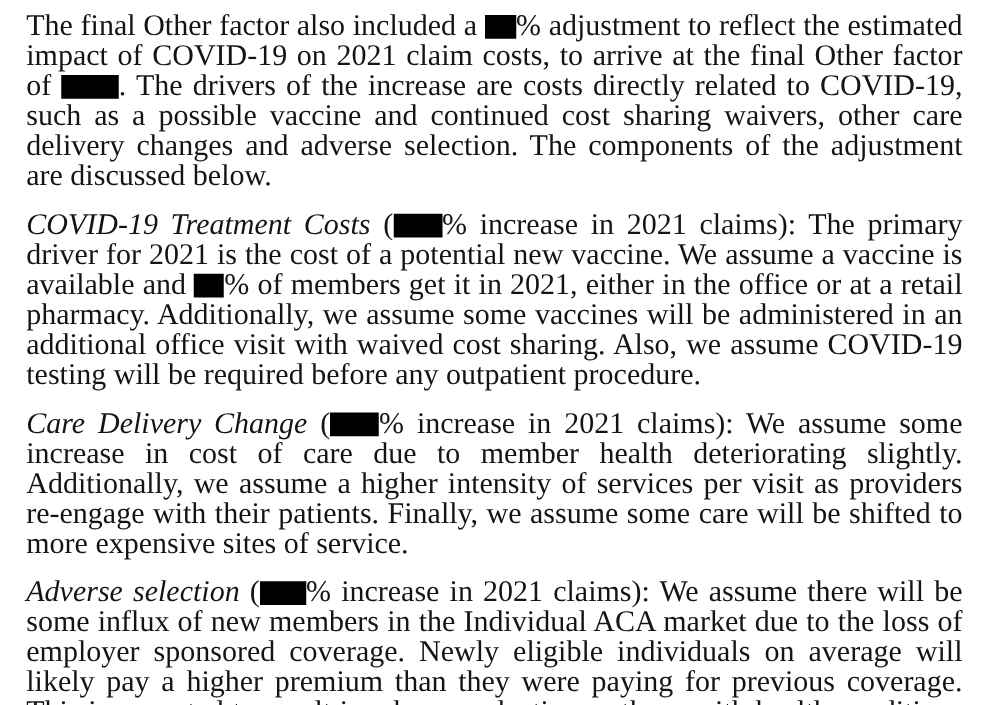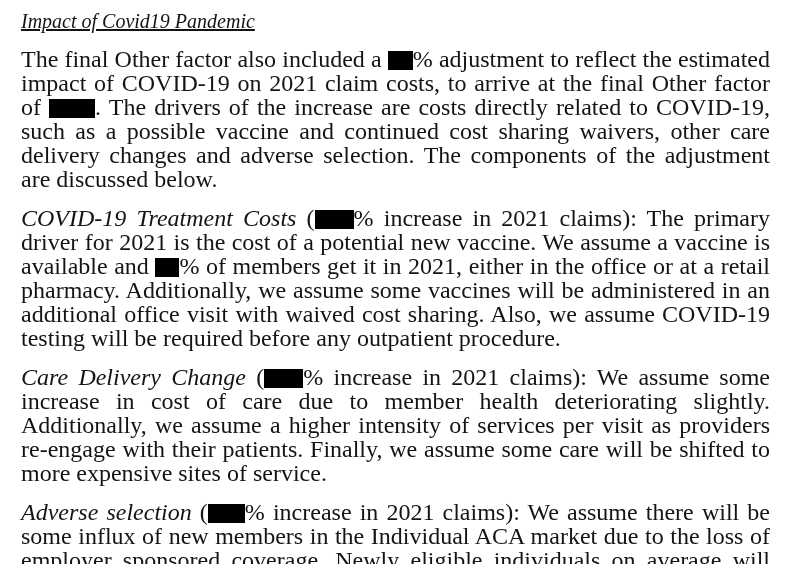--- a/index.html
+++ b/index.html
@@ -42,20 +42,19 @@
     display: inline-block;
     height: 19px;
     background: #000000;
     vertical-align: -3px;
   }
 </style>
 </head>
 <body>
 
 <div class="page">
-  <h1 class="title">Impact of Covid19 Pandemic</h1>
   <div>
       <p class="para"><span class="body-text">The final Other factor also included a </span><span class="redaction" style="width: 25px; background: rgb(0, 0, 0);"></span><span class="body-text">% adjustment to reflect the estimated impact of COVID-19 on 2021 claim costs, to arrive at the final Other factor of </span><span class="redaction" style="width: 46px; background: rgb(0, 0, 0);"></span><span class="body-text">.  The drivers of the increase are costs directly related to COVID-19, such as a possible vaccine and continued cost sharing waivers, other care delivery changes and adverse selection. The components of the adjustment are discussed below.</span></p>
       <p class="para"><span class="lead-italic">COVID-19 Treatment Costs</span><span class="body-text"> (</span><span class="redaction" style="width: 39px; background: rgb(0, 0, 0);"></span><span class="body-text">% increase in 2021 claims):  The primary driver for 2021 is the cost of a potential new vaccine.  We assume a vaccine is available and </span><span class="redaction" style="width: 24px; background: rgb(0, 0, 0);"></span><span class="body-text">% of members get it in 2021, either in the office or at a retail pharmacy.  Additionally, we assume some vaccines will be administered in an additional office visit with waived cost sharing.  Also, we assume COVID-19 testing will be required before any outpatient procedure.</span></p>
       <p class="para"><span class="lead-italic">Care Delivery Change</span><span class="body-text"> (</span><span class="redaction" style="width: 39px; background: rgb(0, 0, 0);"></span><span class="body-text">% increase in 2021 claims):   We assume some increase in cost of care due to member health deteriorating slightly.  Additionally, we assume a higher intensity of services per visit as providers re-engage with their patients.  Finally, we assume some care will be shifted to more expensive sites of service.</span></p>
       <p class="para"><span class="lead-italic">Adverse selection</span><span class="body-text"> (</span><span class="redaction" style="width: 37px; background: rgb(0, 0, 0);"></span><span class="body-text">% increase in 2021 claims):   We assume there will be some influx of new members in the Individual ACA market due to the loss of employer sponsored coverage.  Newly eligible individuals on average will likely pay a higher premium than they were paying for previous coverage.  This is expected to result in adverse selection as those with health conditions are more likely to purchase coverage than those who are generally healthy.</span></p>
     </div>
 </div>
 
 </body></html>

